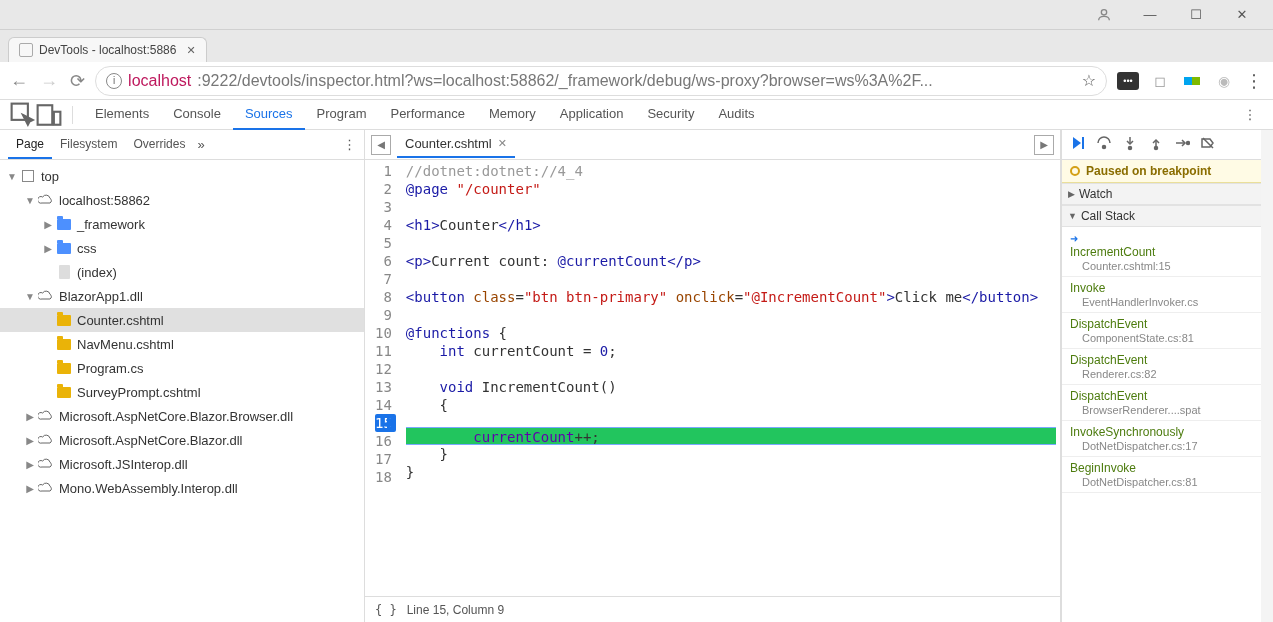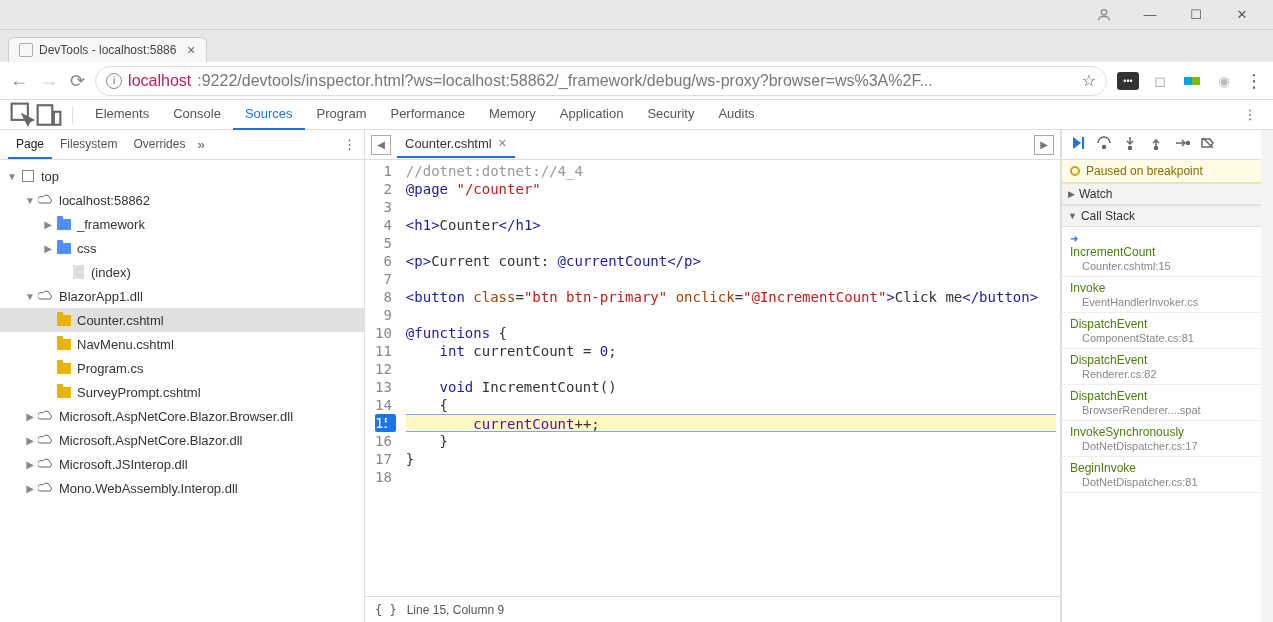--- a/index.html
+++ b/index.html
@@ -50,21 +50,21 @@
   .file-tabs .ftab .close { font-size: 11px; color: #888; }
   .file-tabs .navpane { width: 20px; height: 20px; border: 1px solid #aaa; display: flex; align-items: center; justify-content: center; font-size: 10px; color: #777; }
   .file-tabs .spacer { flex: 1; }
   .code-area { flex: 1; display: flex; overflow: auto; font-family: Consolas, monospace; font-size: 14px; line-height: 18px; }
   .gutter { background: #fff; color: #888; text-align: right; padding: 2px 6px 2px 10px; user-select: none; }
   .gutter .ln { height: 18px; }
   .gutter .ln.bp { background: #1a73e8; color: #fff; position: relative; padding-right: 4px; margin-right: -4px; border-radius: 2px; }
   .gutter .ln.bp::after { content:""; position:absolute; right:-6px; top:0; border: 9px solid transparent; border-left:6px solid #1a73e8; }
   .codecol { flex: 1; padding: 2px 0 2px 8px; }
   .codecol .line { height: 18px; white-space: pre; }
-  .codecol .line.hl { background: #fef9c3; border-top: 1px solid #7ba7ff; border-bottom: 1px solid #7ba7ff; margin-right: 4px; }
+  .codecol .line.hl { background: #22c55e; border-top: 1px solid #7ba7ff; border-bottom: 1px solid #7ba7ff; margin-right: 4px; margin-top: 13px; }
   .tk-comment { color: #999; }
   .tk-kw { color: #1a1aa6; }
   .tk-tag { color: #1a1aa6; }
   .tk-attr { color: #994500; }
   .tk-str { color: #c41a16; }
   .tk-num { color: #1a1aa6; }
   .tk-var { color: #5f00ac; }
   .status { height: 26px; border-top: 1px solid #ddd; display: flex; align-items: center; gap: 10px; padding: 0 10px; font-size: 12px; color: #555; }
   .status .pretty { font-family: monospace; }
   .right { width: 200px; display: flex; flex-direction: column; overflow: hidden; border-left: 1px solid #ddd; }
@@ -193,21 +193,21 @@
           </span>
           <span>_framework</span>
         </div>
         <div class="tree-row" style="padding-left: 42px;">
           <span class="arrow">▶</span>
           <span class="icon">
             <span class="folder-icon"></span>
           </span>
           <span>css</span>
         </div>
-        <div class="tree-row" style="padding-left: 56px;">
+        <div class="tree-row" style="padding-left: 42px;">
           <span class="arrow"></span>
           <span class="icon">
             <span class="file-icon"></span>
           </span>
           <span>(index)</span>
         </div>
         <div class="tree-row" style="padding-left: 24px;">
           <span class="arrow">▼</span>
           <span class="icon">
             <span class="cloud-icon"><svg viewBox="0 0 24 16" fill="none" stroke="#666" stroke-width="1.5">
@@ -366,21 +366,21 @@
             <path d="M8 5l3 3-3 3"></path>
             <circle cx="14" cy="8" r="1.5" fill="#666"></circle>
           </svg></span>
       <span><svg viewBox="0 0 16 16" fill="none" stroke="#666" stroke-width="1.5">
             <path d="M2 4h8l3 4-3 4H2z"></path>
             <path d="M3 3l10 10"></path>
           </svg></span>
     </div>
     <div class="banner">
       <span class="dot"></span>
-      <span style="font-weight:400">Paused on breakpoint</span>
+      <span style="font-weight:700">Paused on breakpoint</span>
     </div>
     <div class="pane-h">
         <span class="tri">▶</span>
         <span>Watch</span>
       </div>
     <div class="pane-h">
         <span class="tri">▼</span>
         <span>Call Stack</span>
       </div>
     <div class="stack" id="stack">

